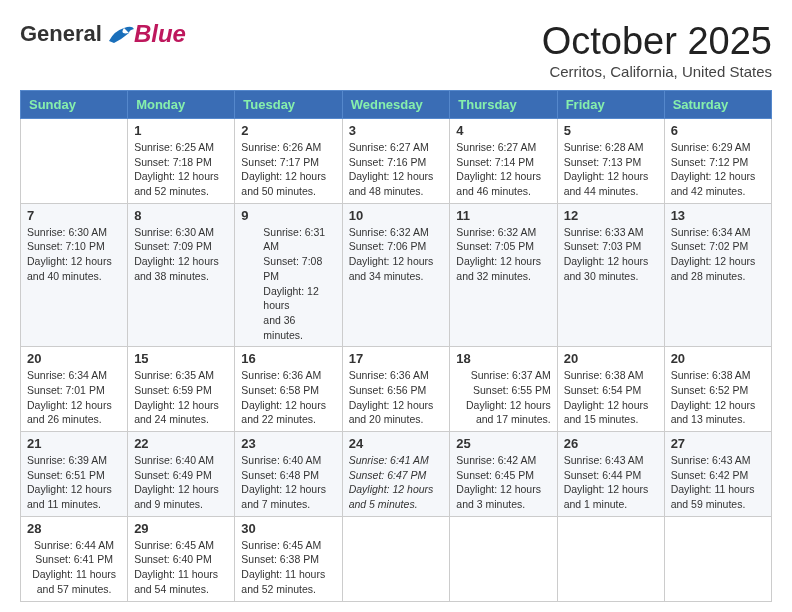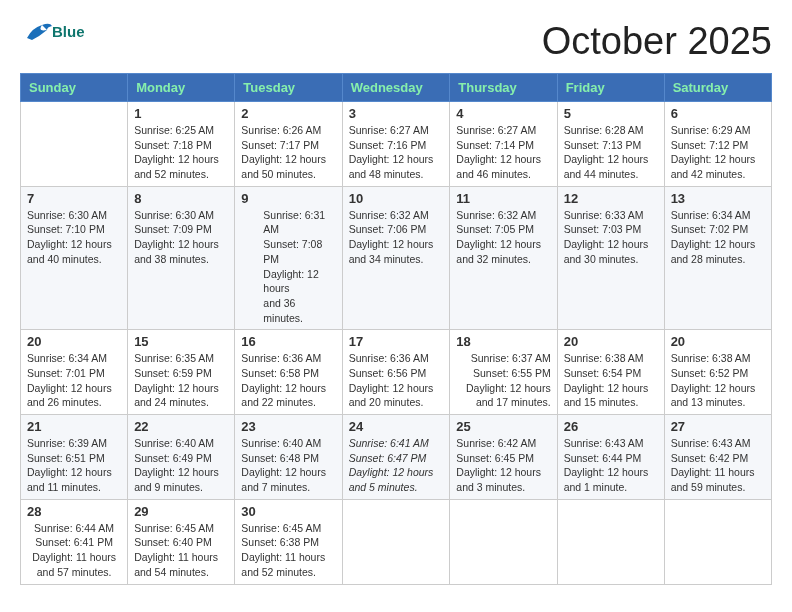--- a/index.html
+++ b/index.html
@@ -24,23 +24,24 @@
     .logo-text {
       display: flex;
       align-items: center;
     }
     .logo-general {
       font-size: 22px;
       font-weight: bold;
       color: #333;
     }
     .logo-blue {
-      font-size: 15px;
+      font-size: 24px;
       font-weight: bold;
-      color: #0f766e;
+      color: #be185d;
+      font-style: italic;
     }
     .logo-bird {
       width: 30px;
       height: 22px;
       margin-left: 2px;
     }
     .title-section {
       text-align: right;
     }
     .month-title {
@@ -97,29 +98,31 @@
     .calendar thead tr th {
       background: #3a6db5;
     }
   </style>
 </head>
 <body>
 
 <div class="header">
   <div class="logo">
     <div class="logo-text">
+      <span class="logo-general">General</span>
       <svg class="logo-bird" viewBox="0 0 30 22" xmlns="http://www.w3.org/2000/svg">
         <path d="M5,18 Q10,8 20,5 Q15,12 25,10 Q18,16 10,20 Z" fill="#1a6fba"></path>
         <path d="M20,5 Q28,2 30,6 Q25,7 25,10 Q22,7 20,5 Z" fill="#1a6fba"></path>
       </svg>
       <span class="logo-blue">Blue</span>
     </div>
   </div>
   <div class="title-section">
     <div class="month-title">October 2025</div>
+    <div class="subtitle">Cerritos, California, United States</div>
   </div>
 </div>
 
 <table class="calendar">
   <thead>
     <tr>
     <th>Sunday</th>
         <th>Monday</th>
         <th>Tuesday</th>
         <th>Wednesday</th>

